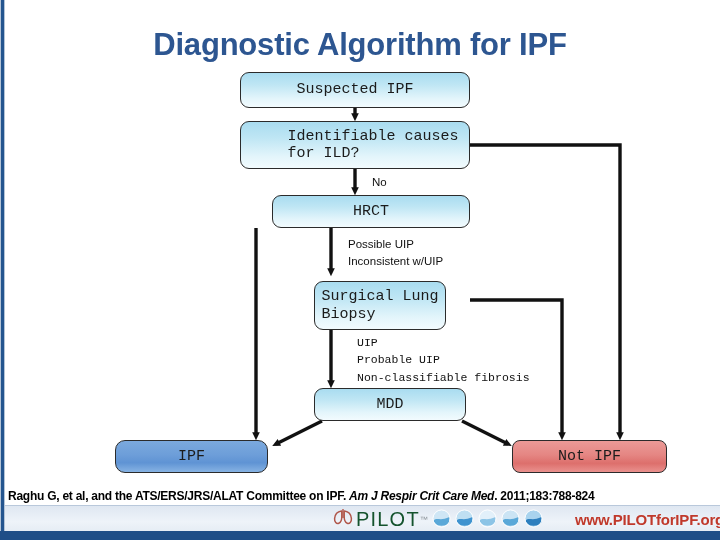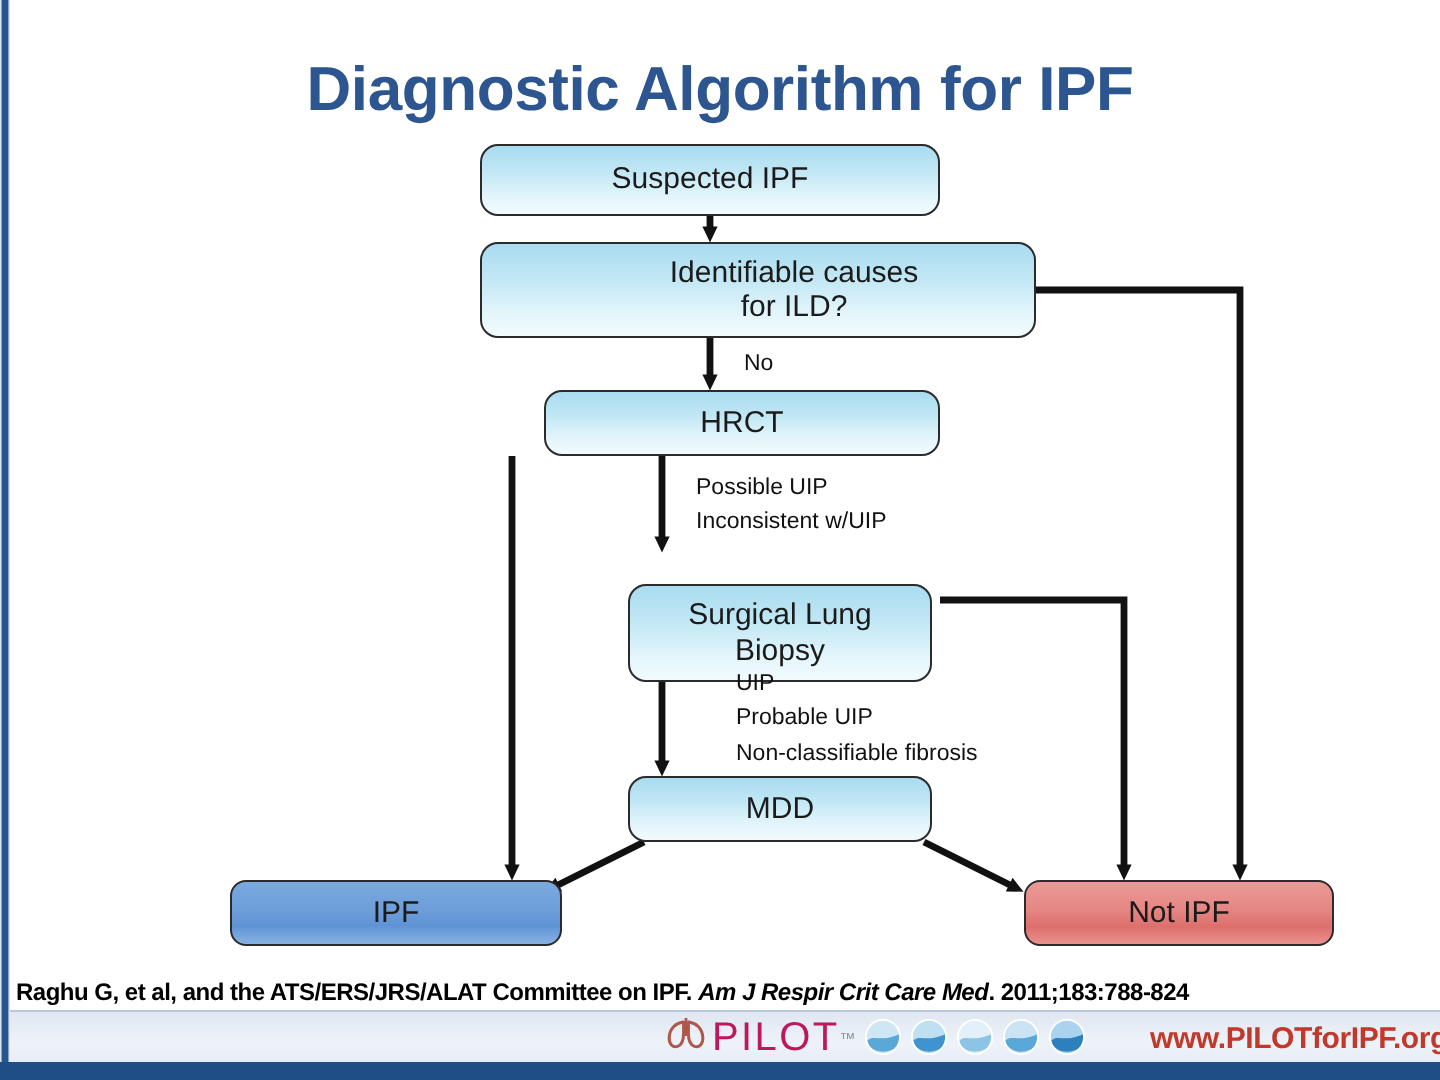--- a/index.html
+++ b/index.html
@@ -50,25 +50,25 @@
   }
   
   .node {
     position: absolute;
     box-sizing: border-box;
     border: 1.4px solid #2b2b2b;
     border-radius: 9px;
     display: flex;
     align-items: center;
     justify-content: center;
-    text-align: center;
+    text-align: left;
     color: #1b1b1b;
     font-size: 15px;
     line-height: 1.15;
-    font-family: Liberation Sans, sans-serif;
+    font-family: Liberation Mono, monospace;
     z-index: 3;
   }
   .node.blue {
     background: linear-gradient(to bottom, #a9dcf0 0%, #bfe6f4 35%, #e3f5fb 75%, #f2fbfe 100%);
   }
   .node.ipf {
     background: linear-gradient(to bottom, #7ba9de 0%, #6d9ed9 45%, #5f93d4 70%, #87b3e3 100%);
     border-radius: 8px;
   }
   .node.notipf {
@@ -116,21 +116,21 @@
   }
   .pilot-logo {
     position: absolute;
     left: 332px; top: 507px;
     display: flex;
     align-items: center;
     height: 24px;
   }
   .pilot-word {
     font-size: 20px;
-    color: #be185d;
+    color: #14532d;
     letter-spacing: 1.2px;
     font-family: "Liberation Sans", sans-serif;
   }
   .pilot-tm {
     font-size: 8px;
     color: #8a9198;
     vertical-align: super;
   }
   .lungs-icon { margin-right: 2px; }
   .dots {
@@ -186,52 +186,52 @@
       <line x1="322" y1="421" x2="276" y2="444" marker-end="url(#ah)"></line>
 
       <line x1="462" y1="421" x2="508" y2="444" marker-end="url(#ah)"></line>
     </g>
   </svg>
 
   <div class="node blue" style="left:240px; top:72px; width:230px; height:36px;">
     <span>Suspected IPF</span>
   </div>
 
-  <div class="node blue" style="left:240px; top:121px; width:278px; height:48px; white-space:pre-line;padding-left:36px;">
+  <div class="node blue" style="left:240px; top:121px; width:230px; height:48px; white-space:pre-line;padding-left:36px;">
     <span>Identifiable causes
 for ILD?</span>
   </div>
 
   <div class="node blue" style="left:272px; top:195px; width:198px; height:33px;">
     <span>HRCT</span>
   </div>
 
-  <div class="node blue" style="left:314px; top:292px; width:152px; height:49px; white-space:pre-line;">
+  <div class="node blue" style="left:314px; top:281px; width:132px; height:49px; white-space:pre-line;">
     <span>Surgical Lung
 Biopsy</span>
   </div>
 
   <div class="node blue" style="left:314px; top:388px; width:152px; height:33px;">
     <span>MDD</span>
   </div>
 
-  <div class="node ipf" style="left:115px; top:440px; width:166px; height:33px;">
+  <div class="node ipf" style="left:115px; top:440px; width:153px; height:33px;border-radius:10px;">
     <span>IPF</span>
   </div>
 
   <div class="node notipf" style="left:512px; top:440px; width:155px; height:33px;">
     <span>Not IPF</span>
   </div>
 
   <div class="edge-label" style="left:372px; top:174px;">No</div>
 
   <div class="edge-label" style="left:348px; top:236px;">Possible UIP
 Inconsistent w/UIP</div>
 
-  <div class="edge-label" style="left:368px; top:334px;">UIP
+  <div class="edge-label" style="left:357px; top:334px;font-family:Liberation Mono, monospace;">UIP
 Probable UIP
 Non-classifiable fibrosis</div>
 
   <div class="citation"><span>Raghu G, et al, and the ATS/ERS/JRS/ALAT Committee on IPF. </span><span class="ital">Am J Respir Crit Care Med</span><span>. 2011;183:788-824</span></div>
 
   <div class="footer"></div>
 
   <div class="pilot-logo">
     <span class="lungs-icon">
       <svg width="22" height="20" viewBox="0 0 22 20">

